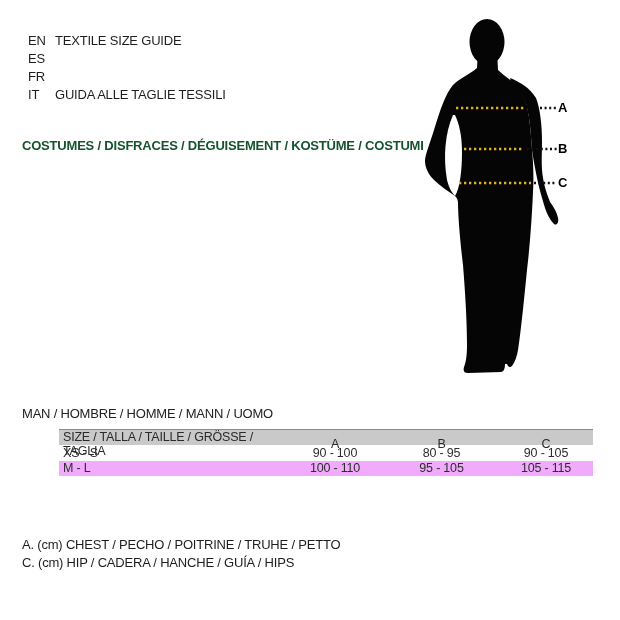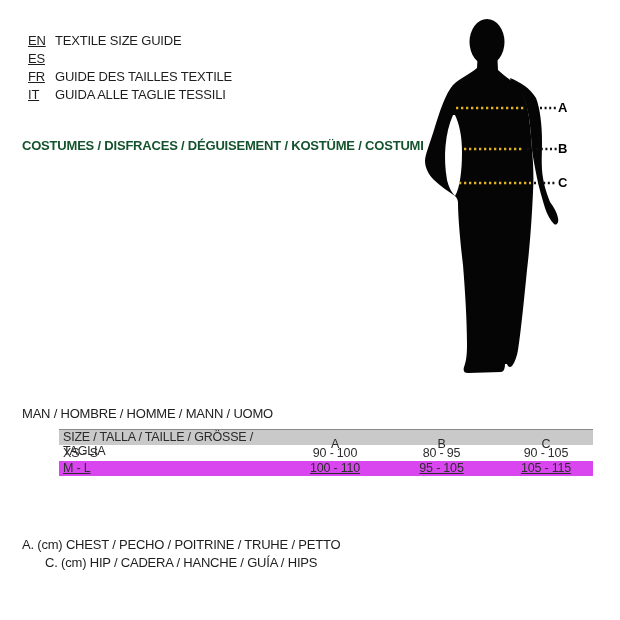--- a/index.html
+++ b/index.html
@@ -21,21 +21,21 @@
     top: 32px;
   }
   .lang-row {
     display: flex;
     height: 18px;
     line-height: 18px;
     font-size: 13px;
     letter-spacing: -0.2px;
     color: #1e1e1e;
   }
-  .lang-code { width: 27px; flex: 0 0 27px; text-decoration: underline; }
+  .lang-code { width: 27px; flex: 0 0 27px; }
 
   .category-line {
     position: absolute;
     left: 22px;
     top: 138px;
     font-size: 13px;
     font-weight: bold;
     letter-spacing: -0.2px;
     color: #14532d;
     white-space: nowrap;
@@ -86,31 +86,30 @@
     align-items: center;
     height: 15.5px;
     margin-left: 37px;
   }
   .t-row.header {
     height: 16px;
     background: #c9c9c9;
     border-top: 1px solid #8a8a8a;
     color: #2a2a2a;
   }
-  .t-row.alt { background: #d946ef; text-decoration: underline; }
+  .t-row.alt { background: #f0abfc; }
   .cell-size { padding-left: 4px; text-align: left; }
   .cell-a, .cell-b { text-align: center; }
   .cell-c { text-align: center; padding-right: 32px; }
 
   
   .notes-block {
     position: absolute;
     left: 22px;
     top: 536px;
-    text-align: center;
   }
   .note-line {
     height: 18px;
     line-height: 18px;
     font-size: 13px;
     letter-spacing: -0.2px;
     color: #1e1e1e;
     white-space: nowrap;
   }
 </style>
@@ -122,21 +121,20 @@
   <div class="lang-block">
     <div class="lang-row">
       <span class="lang-code">EN</span>
       <span class="lang-label">TEXTILE SIZE GUIDE</span>
     </div>
     <div class="lang-row">
       <span class="lang-code">ES</span>
     </div>
     <div class="lang-row">
       <span class="lang-code">FR</span>
-      <span class="lang-label">GUIDE DES TAILLES TEXTILE</span>
     </div>
     <div class="lang-row">
       <span class="lang-code">IT</span>
       <span class="lang-label">GUIDA ALLE TAGLIE TESSILI</span>
     </div>
   </div>
 
   <div class="category-line">COSTUMES / DISFRACES / DÉGUISEMENT / KOSTÜME / COSTUMI</div>
 
   <div class="figure-wrap">

